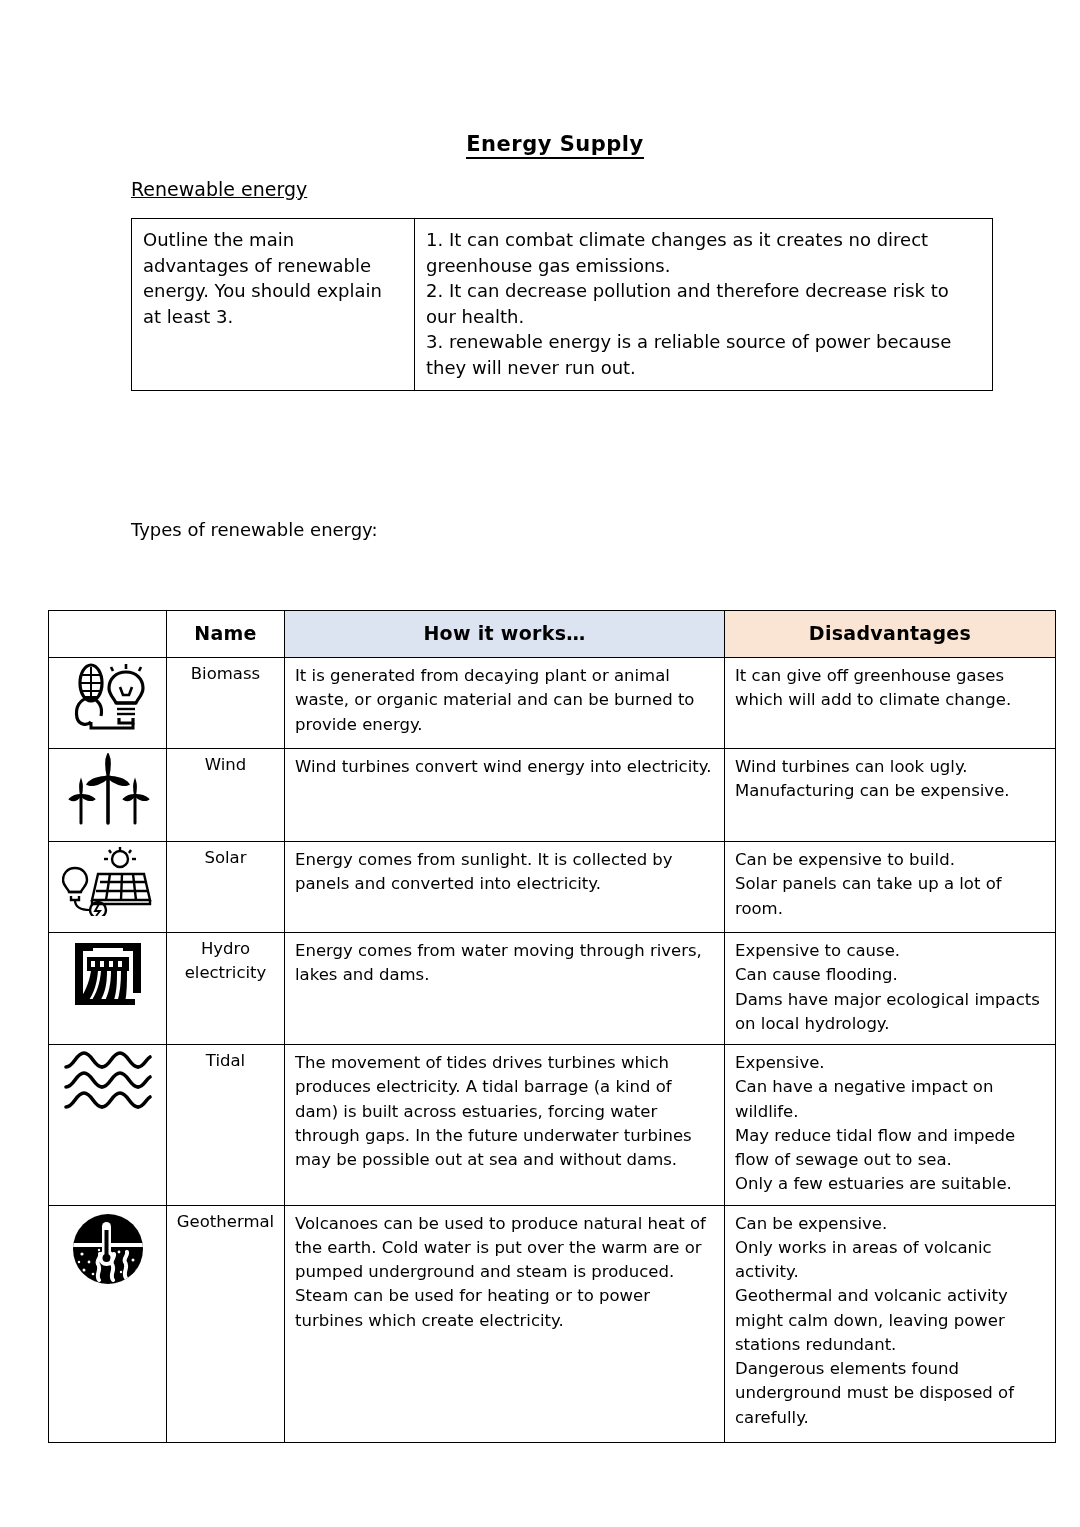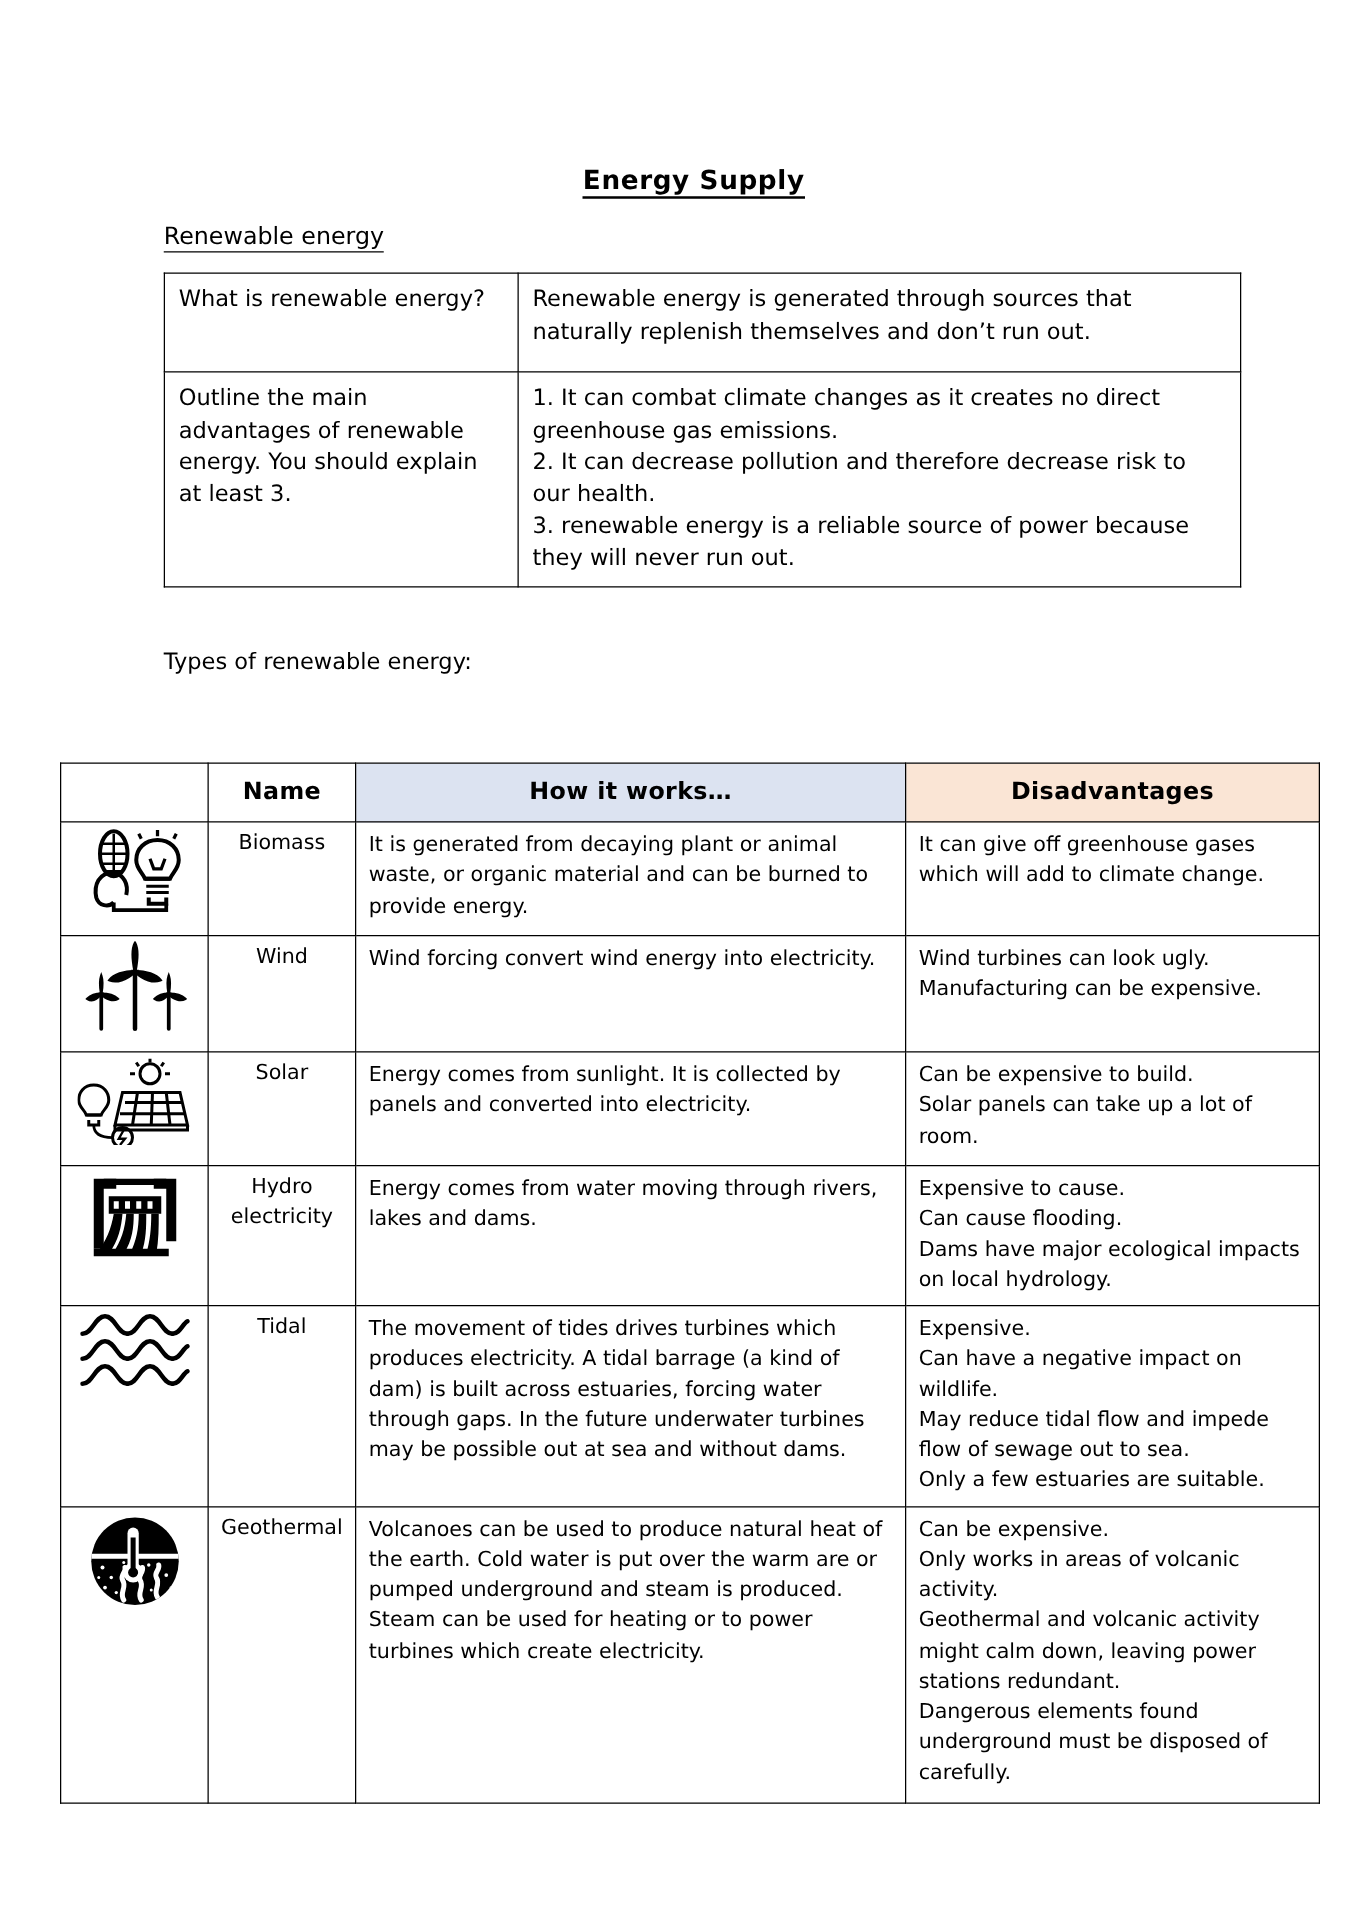--- a/index.html
+++ b/index.html
@@ -35,21 +35,22 @@
 
   
   .sub-heading {
     position: absolute;
     top: 178px;
     left: 131px;
     font-size: 19px;
   }
   .sub-heading span {
     border-bottom: 1.5px solid #000;
-    padding-bottom: 1px;
+    padding-bottom: 18px;
+    text-decoration: underline;
   }
 
   
   .qa-table {
     position: absolute;
     top: 218px;
     left: 131px;
     width: 817px;
     border-collapse: collapse;
     table-layout: fixed;
@@ -137,24 +138,20 @@
 <div class="doc-title">
   <span>Energy Supply</span>
 </div>
 
 <div class="sub-heading">
   <span>Renewable energy</span>
 </div>
 
 <table class="qa-table">
   <tbody>
-    <tr class="qa-row-1">
-      <td class="q-col">What is renewable energy?</td>
-      <td class="a-col">Renewable energy is generated through sources that naturally replenish themselves and don’t run out.</td>
-    </tr>
     <tr class="qa-row-2">
       <td class="q-col">Outline the main advantages of renewable energy. You should explain at least 3.</td>
       <td class="a-col">
         <div>1. It can combat climate changes as it creates no direct greenhouse gas emissions.</div>
         <div>2. It can decrease pollution and therefore decrease risk to our health.</div>
         <div>3. renewable energy is a reliable source of power because they will never run out.</div>
       </td>
     </tr>
   </tbody>
 </table>
@@ -225,21 +222,21 @@
             <path d="M16 42 C11 42 7 44 5 46 C8 48 12 47 16 42 Z" fill="#000" stroke-width="2.2"></path>
 
             <line x1="70" y1="42" x2="70" y2="70" stroke-width="3"></line>
             <path d="M70 42 C69 36 69 31 70 28 C71 31 71 36 70 42 Z" fill="#000" stroke-width="2.2"></path>
             <path d="M70 42 C76 42 81 44 83 46 C80 48 74 47 70 42 Z" fill="#000" stroke-width="2.2"></path>
             <path d="M70 42 C65 42 61 44 59 46 C62 48 66 47 70 42 Z" fill="#000" stroke-width="2.2"></path>
           </svg>
         </span>
       </td>
       <td class="cell-name">Wind</td>
-      <td class="cell-text">Wind forcing convert wind energy into electricity.</td>
+      <td class="cell-text">Wind turbines convert wind energy into electricity.</td>
       <td class="cell-text">
         <div>Wind turbines can look ugly.</div>
         <div>Manufacturing can be expensive.</div>
       </td>
     </tr>
 
     <tr class="row-solar">
       <td class="cell-icon">
         <span>
           <svg class="icon-svg" width="92" height="70" viewBox="0 0 92 70" fill="none" stroke="#000" stroke-width="2.4">

